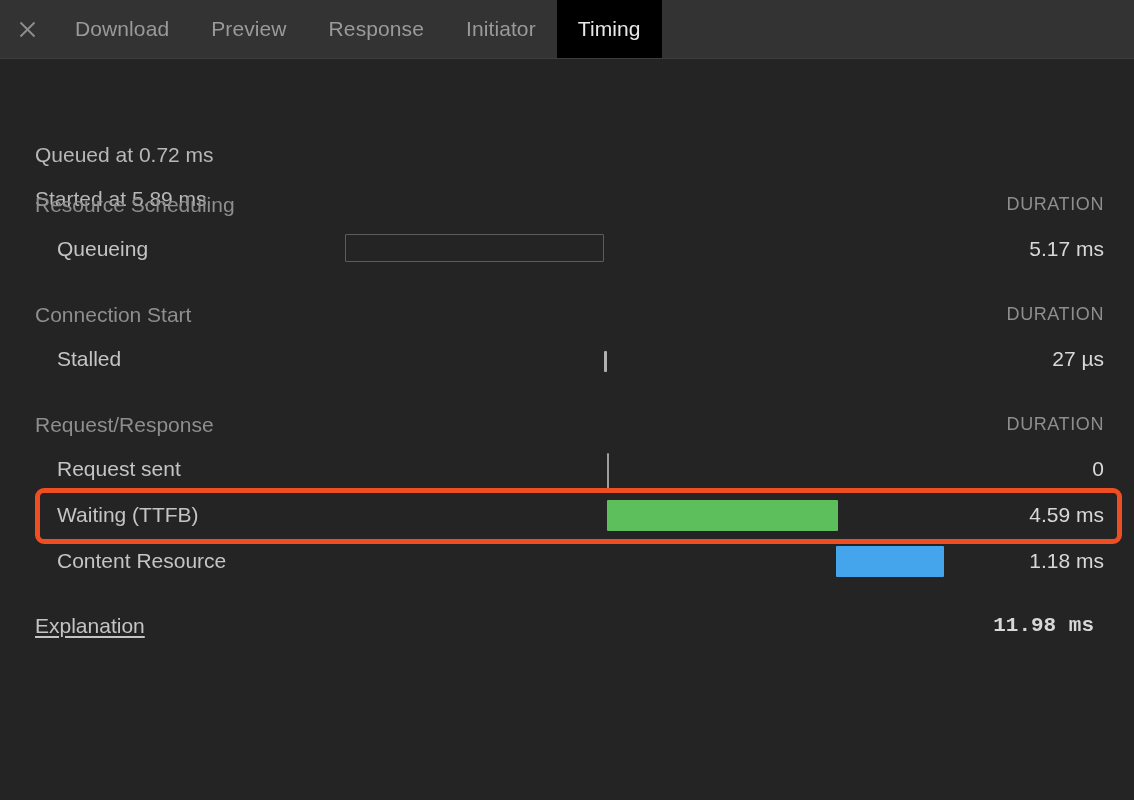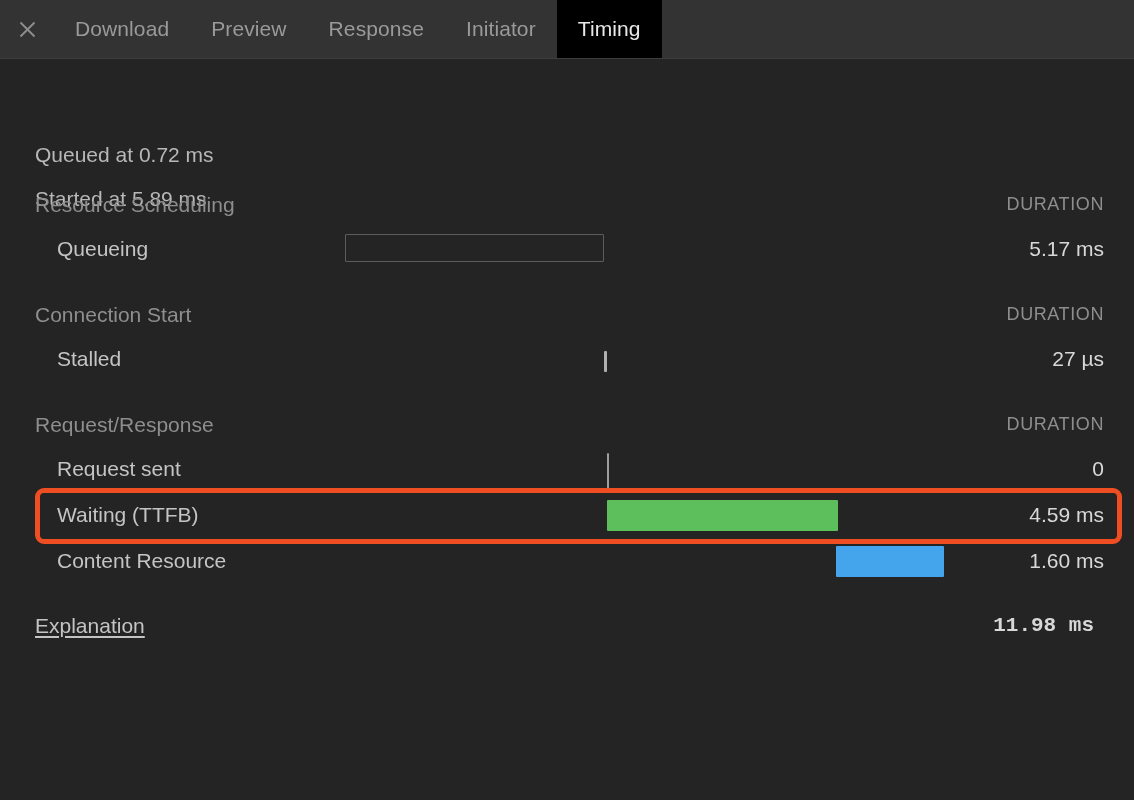--- a/index.html
+++ b/index.html
@@ -214,21 +214,21 @@
 
   <div class="row" style="top:444px;">
     <div class="item-label">Waiting (TTFB)</div>
     <div class="bar" style="left:607px; top:-3px; width:231px; height:31px; background:#5cbf5c;"></div>
     <div class="item-duration">4.59 ms</div>
   </div>
 
   <div class="row" style="top:490px;">
     <div class="item-label">Content Resource</div>
     <div class="bar" style="left:836px; top:-3px; width:108px; height:31px; background:#44a5ec;"></div>
-    <div class="item-duration">1.60 ms</div>
+    <div class="item-duration">1.18 ms</div>
   </div>
 
   <div class="highlight-box" style="left:35px; top:429px; width:1087px; height:56px;"></div>
 
   <div class="explanation-link" style="top:555px;">Explanation</div>
   <div class="total-duration" style="top:555px;">11.98 ms</div>
 
 </div>
 
 </body></html>

